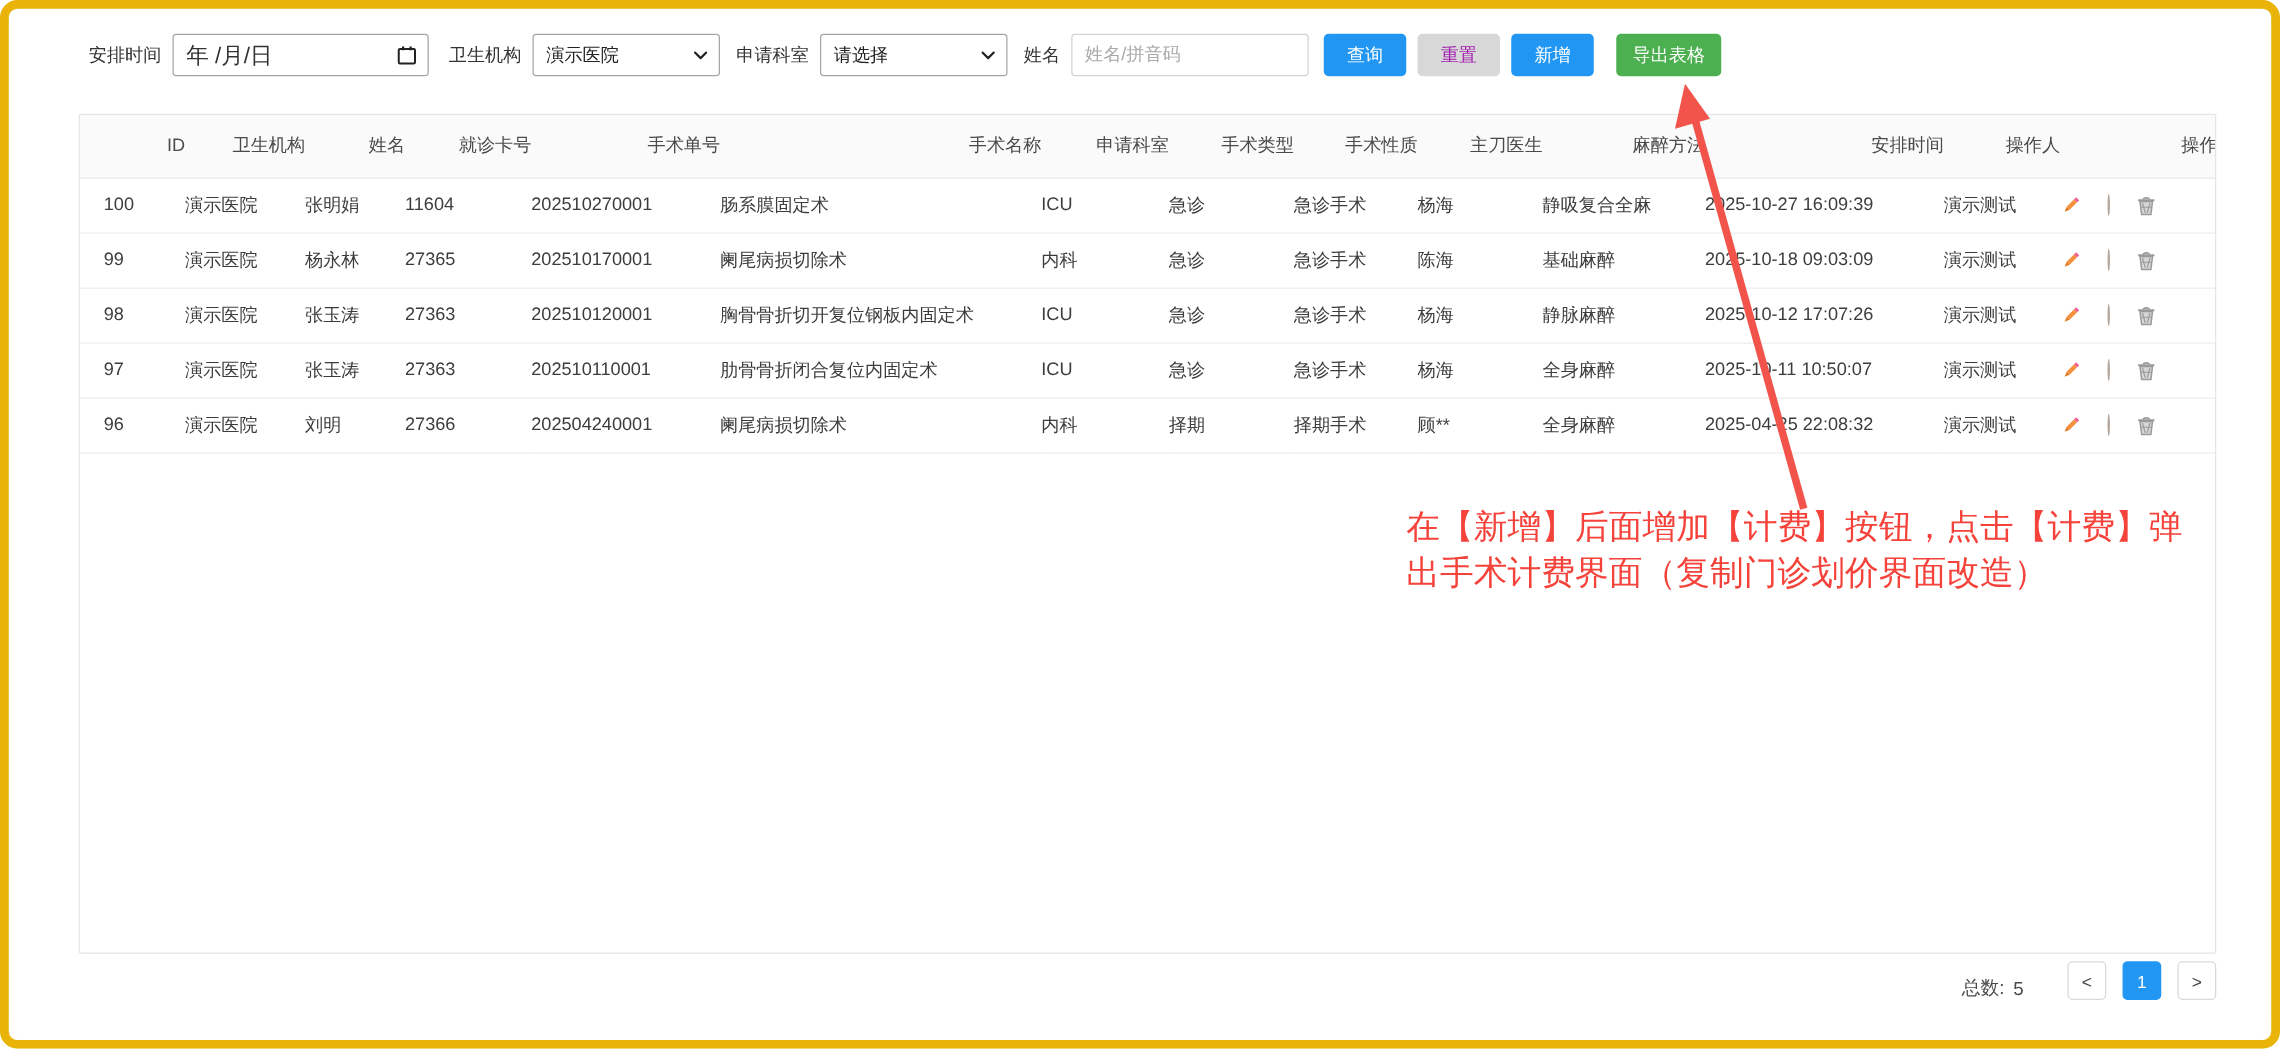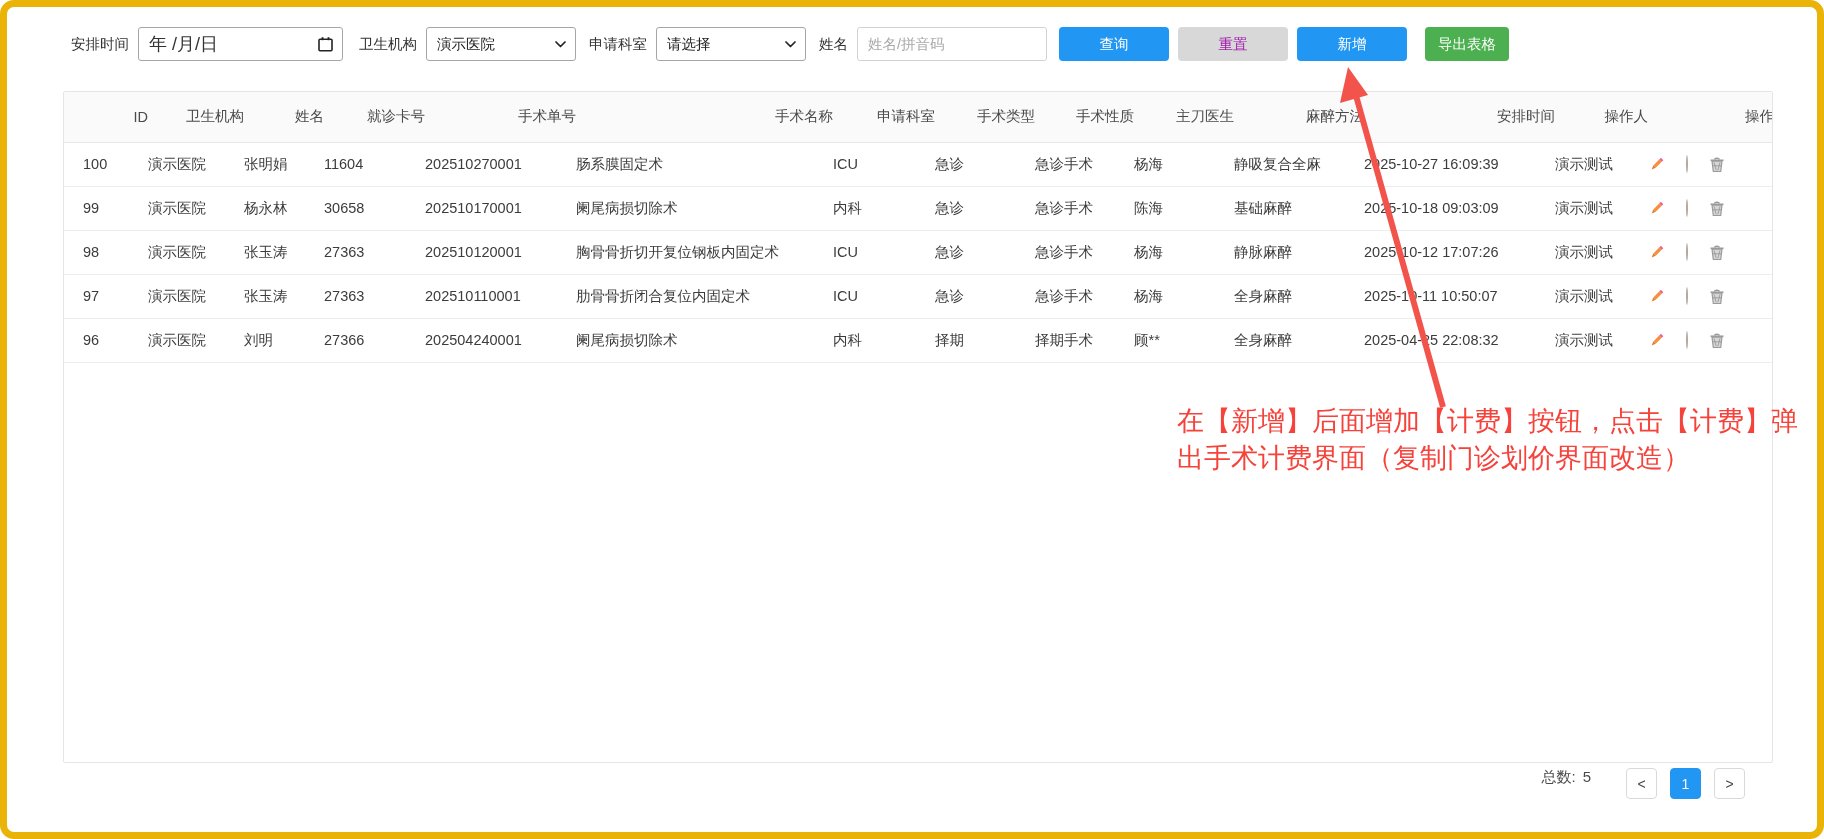--- a/index.html
+++ b/index.html
@@ -29,21 +29,21 @@
     font-size:14.5px; color:#222; cursor:pointer;
   }
   .sel .stext { flex:1; }
   .txt-input {
     width:190px; height:34px; border:1px solid #d2d2d2; border-radius:3px;
     padding:0 10px; font-size:14.5px; color:#4d7c0f; outline:none;
     font-family:"Liberation Sans", sans-serif;
   }
   .txt-input::placeholder { color:#a9a9a9; }
   .btn {
-    height:34px; width:110px; margin-left:9px; border:none; border-radius:4px;
+    height:34px; width:66px; margin-left:9px; border:none; border-radius:4px;
     font-size:14.5px; cursor:pointer; font-family:"Liberation Sans", sans-serif;
   }
   .btn-blue  { background:#2196f3; color:#fff; }
   .btn-gray  { background:#d8d8d8; color:#a21caf; }
   .btn-green { background:#4caf50; color:#fff; width:84px;margin-left:18px; }
   .btn.first { margin-left:12px; }
 
   
   .table-card {
     position:absolute; left:56px; top:84px; width:1710px; height:672px;
@@ -63,28 +63,28 @@
   .act { display:inline-block; vertical-align:middle; margin-right:17px; cursor:pointer; line-height:0; }
   .eye {
     width:15px; height:15px; border-radius:50%;
     border:1px solid #b7a89e;
     background:radial-gradient(circle at 48% 48%, #38231e 0 4.6px, #efe6da 4.8px 100%);
   }
 
   
   .arrow-svg { position:absolute; left:0; top:0; width:1824px; height:839px; pointer-events:none; z-index:6; }
   .annotation {
-    position:absolute; left:1170px; top:396px; z-index:7;
+    position:absolute; left:1118px; top:396px; z-index:7;
     color:#f5423a; font-size:27px; line-height:37px; white-space:nowrap;
   }
 
   
   .pagination {
-    position:absolute; top:761px; right:72px; height:32px;
-    display:flex; align-items:flex-start;
+    position:absolute; top:761px; right:44px; height:32px;
+    display:flex; align-items:flex-end;
   }
   .total-label { font-size:15px; color:#4a4a4a; margin-right:7px; }
   .total-value { font-size:15px; color:#4a4a4a; margin-right:22px; }
   .pg-btn {
     width:31px; height:31px; margin-left:13px; border:1px solid #d9d9d9; border-radius:4px;
     background:#fff; color:#444; font-size:14px; display:flex; align-items:center; justify-content:center;
     cursor:pointer;
   }
   .pg-btn.active { background:#2196f3; border-color:#2196f3; color:#fff; }
 </style>
@@ -206,21 +206,21 @@
         <line x1="11" y1="6.4" x2="8.8" y2="14.3" stroke="#9a9a9a" stroke-width="0.9"></line>
         <line x1="4" y1="9.8" x2="12" y2="9.8" stroke="#9a9a9a" stroke-width="0.9"></line>
       </svg>
     </span>
   </td>
           </tr>
           <tr>
             <td>99</td>
             <td>演示医院</td>
             <td>杨永林</td>
-            <td>30658</td>
+            <td>27365</td>
             <td>202510170001</td>
             <td>阑尾病损切除术</td>
             <td>内科</td>
             <td>急诊</td>
             <td>急诊手术</td>
             <td>陈海</td>
             <td>基础麻醉</td>
             <td>2025-10-18 09:03:09</td>
             <td>演示测试</td>
             <td>

